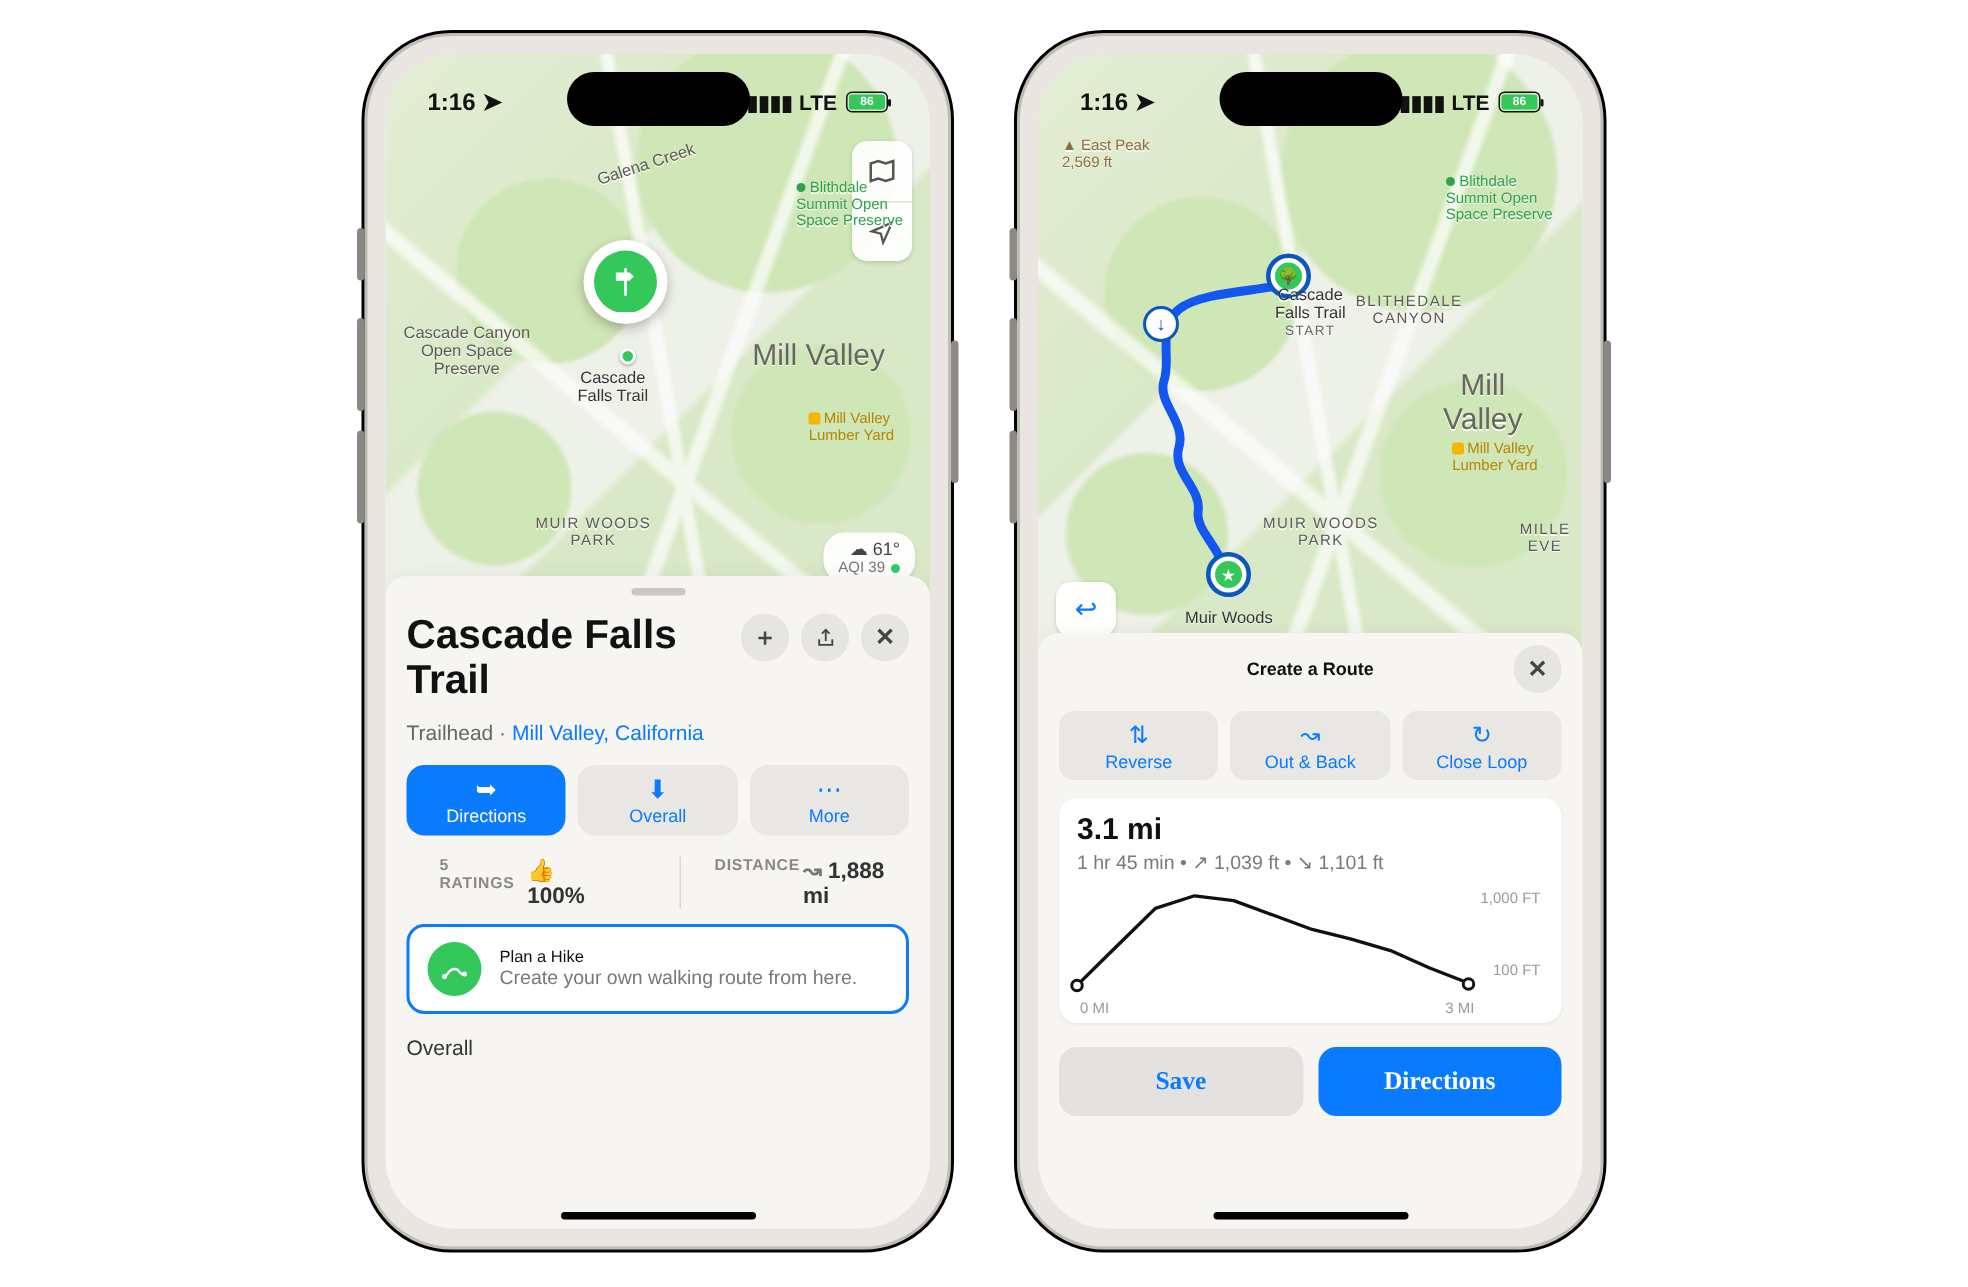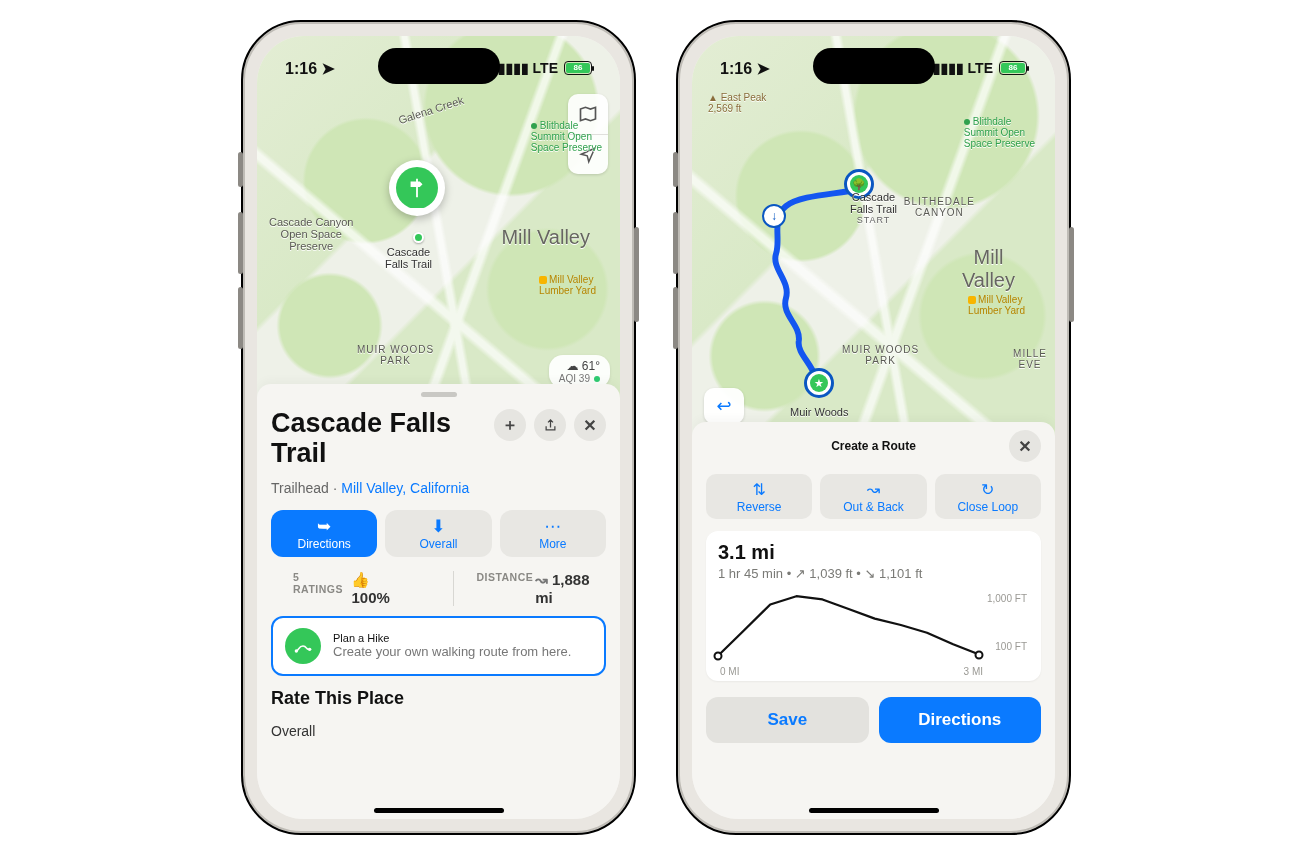--- a/index.html
+++ b/index.html
@@ -226,21 +226,21 @@
   }
   .tool-btn .ico{font-size:16px;}
   .profile-card { background:#fff; border-radius:12px; padding:10px 12px 6px; box-shadow:0 1px 2px rgba(0,0,0,.05);}
   .dist { font-size:20px; font-weight:700; color:#111;}
   .meta { font-size:13px; color:#7a7a76; margin-top:2px;}
   .elev { position:relative; height:86px; margin-top:8px;}
   .elev svg{width:100%;height:100%;}
   .elev .tick{position:absolute; right:2px; font-size:10px; color:#9a9994;}
   .elev .xl{position:absolute; bottom:-2px; font-size:10px; color:#9a9994;}
   .btn-row { display:flex; gap:10px; margin-top:4px;}
-  .big-btn { flex:1; border-radius:12px; text-align:center; padding:13px 0; font-size:17px; font-weight:600;}
+  .big-btn { flex:1; border-radius:12px; text-align:center; padding:13px 0; font-size:17px; font-weight:600;font-family:Liberation Serif, serif;}
   .big-btn.secondary { background:#e3e2de; color:#0a7aff;}
   .big-btn.primary { background:#0a7aff; color:#fff;}
 
   
   .elev .dot { position:absolute; width:9px; height:9px; border:2px solid #111; background:#fff; border-radius:50%; }
 </style>
 </head>
 <body>
 
 <div class="phone">
@@ -364,21 +364,20 @@
               <path d="M4 18c3-1 3-6 8-6s3 5 8 4" fill="none" stroke="#fff" stroke-width="2"></path>
               <circle cx="4" cy="18" r="2" fill="#fff"></circle>
               <circle cx="20" cy="16" r="2" fill="#fff"></circle>
             </svg>
         </div>
         <div class="plan-txt">
           <div class="h">Plan a Hike</div>
           <div class="s">Create your own walking route from here.</div>
         </div>
       </div>
-      <div class="section-h">Rate This Place</div>
       <div class="cutoff">Overall</div>
     </div>
   </div>
 </div>
 
 <div class="phone">
   <div class="sidebtn sb1"></div>
     <div class="sidebtn sb2"></div>
     <div class="sidebtn sb3"></div>
     <div class="sidebtn sb4"></div>

